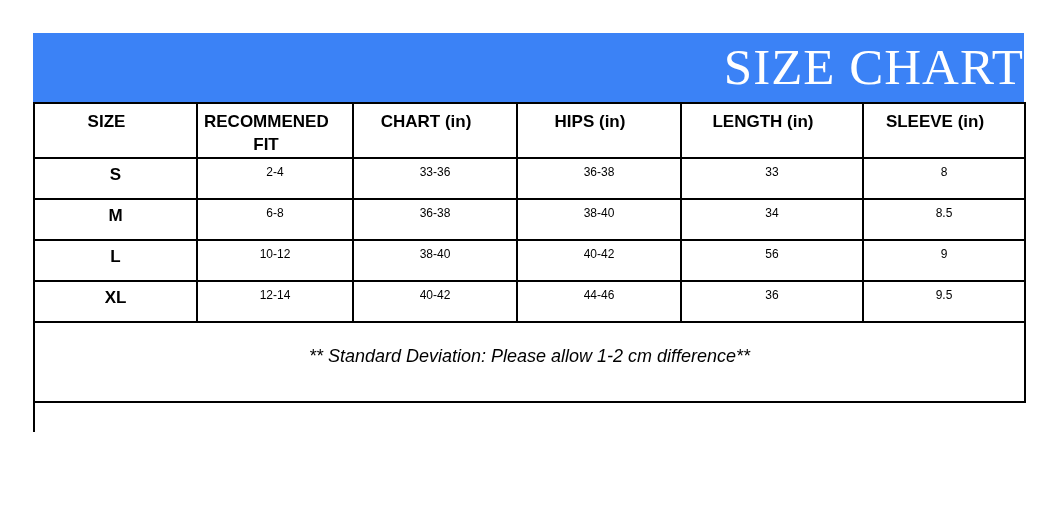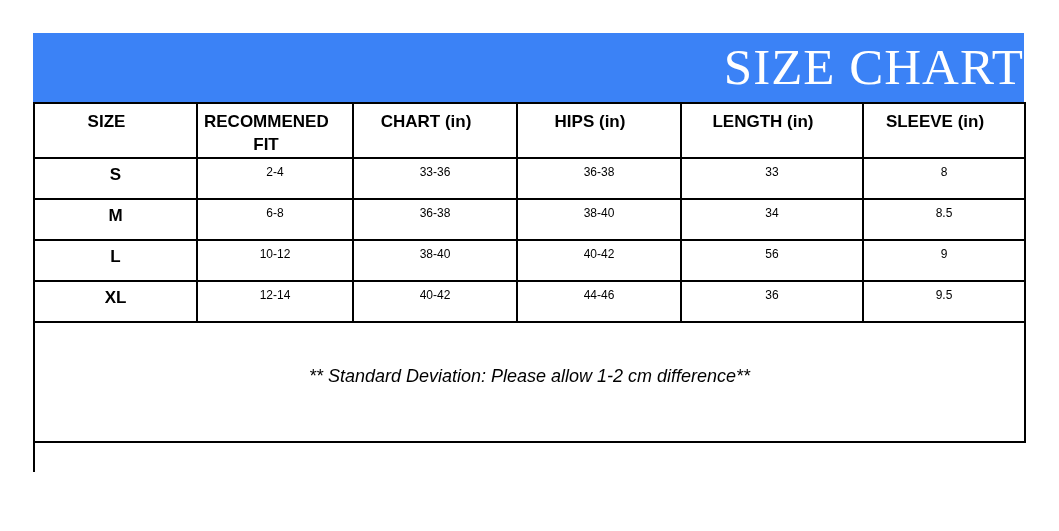--- a/index.html
+++ b/index.html
@@ -61,21 +61,21 @@
     font-weight: normal;
     vertical-align: top;
     padding: 6px 4px 0 4px;
     line-height: 1.2;
   }
   table.size-table td.size-col {
     font-size: 17px;
     font-weight: bold;
   }
   table.size-table tr.note-row td {
-    height: 120px;
+    height: 80px;
     font-style: italic;
     font-size: 18px;
     vertical-align: middle;
     padding: 0 10px 10px 10px;
   }
   .partial-row {
     width: 991px;
     height: 29px;
     box-sizing: border-box;
     border-left: 2px solid #000000;

